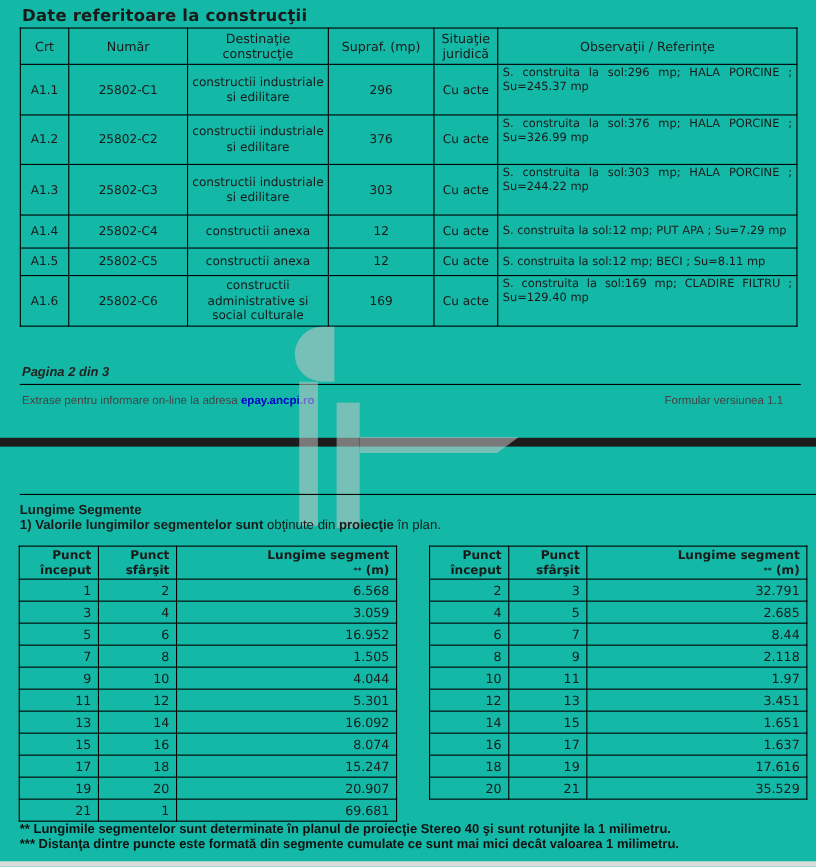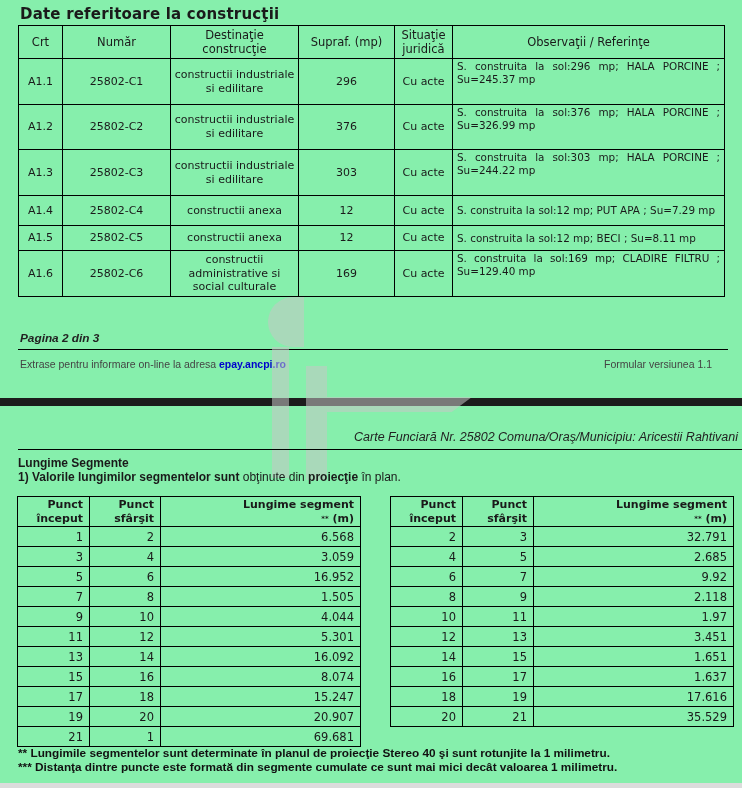--- a/index.html
+++ b/index.html
@@ -1,16 +1,16 @@
 <!DOCTYPE html>
 <html><head>
 <meta charset="utf-8">
 <style>
   html,body { margin:0; padding:0; background:#fff; }
-  .page { position:relative; width:742px; height:788px; background:#86efac; overflow:hidden;
+  .page { position:relative; width:742px; height:788px; background:#14b8a6; overflow:hidden;
           font-family:"DejaVu Sans","Liberation Sans",sans-serif; color:#1a1a1a; }
 
   .title { position:absolute; left:20px; top:5px; font-size:15px; font-weight:bold; letter-spacing:0.2px; }
 
   
   table.ctable { position:absolute; left:18px; top:25px; width:706px; border-collapse:collapse;
                  table-layout:fixed; font-size:11px; }
   .ctable th, .ctable td { border:1px solid #000; padding:1px 3px; text-align:center;
                            vertical-align:middle; font-weight:normal; line-height:1.25; overflow:hidden; }
   .ctable thead tr { height:33px;margin-top:16px; }
@@ -158,21 +158,20 @@
     </span>
     <span>Formular versiunea 1.1</span>
   </div>
 
   <div class="black-bar"></div>
   <div class="wm wm-blob"></div>
   <div class="wm wm-stem1"></div>
   <div class="wm wm-stem2"></div>
   <div class="wm wm-arm"></div>
 
-  <div class="cf-header">Carte Funciară Nr. 25802 Comuna/Oraş/Municipiu: Aricestii Rahtivani</div>
   <div class="rule2"></div>
 
   <div class="section-title">Lungime Segmente</div>
   <div class="section-note"><span class="b">1) Valorile lungimilor segmentelor sunt </span><span class="">obţinute din </span><span class="b">proiecţie </span><span class="">în plan.</span></div>
 
   <table class="stable stable-left">
     <colgroup>
         <col style="width:72px">
         <col style="width:71px">
         <col style="width:200px">
@@ -281,21 +280,21 @@
           <td class="col-n2">32.791</td>
         </tr>
         <tr>
           <td class="col-n0">4</td>
           <td class="col-n1">5</td>
           <td class="col-n2">2.685</td>
         </tr>
         <tr>
           <td class="col-n0">6</td>
           <td class="col-n1">7</td>
-          <td class="col-n2">9.92</td>
+          <td class="col-n2">8.44</td>
         </tr>
         <tr>
           <td class="col-n0">8</td>
           <td class="col-n1">9</td>
           <td class="col-n2">2.118</td>
         </tr>
         <tr>
           <td class="col-n0">10</td>
           <td class="col-n1">11</td>
           <td class="col-n2">1.97</td>

